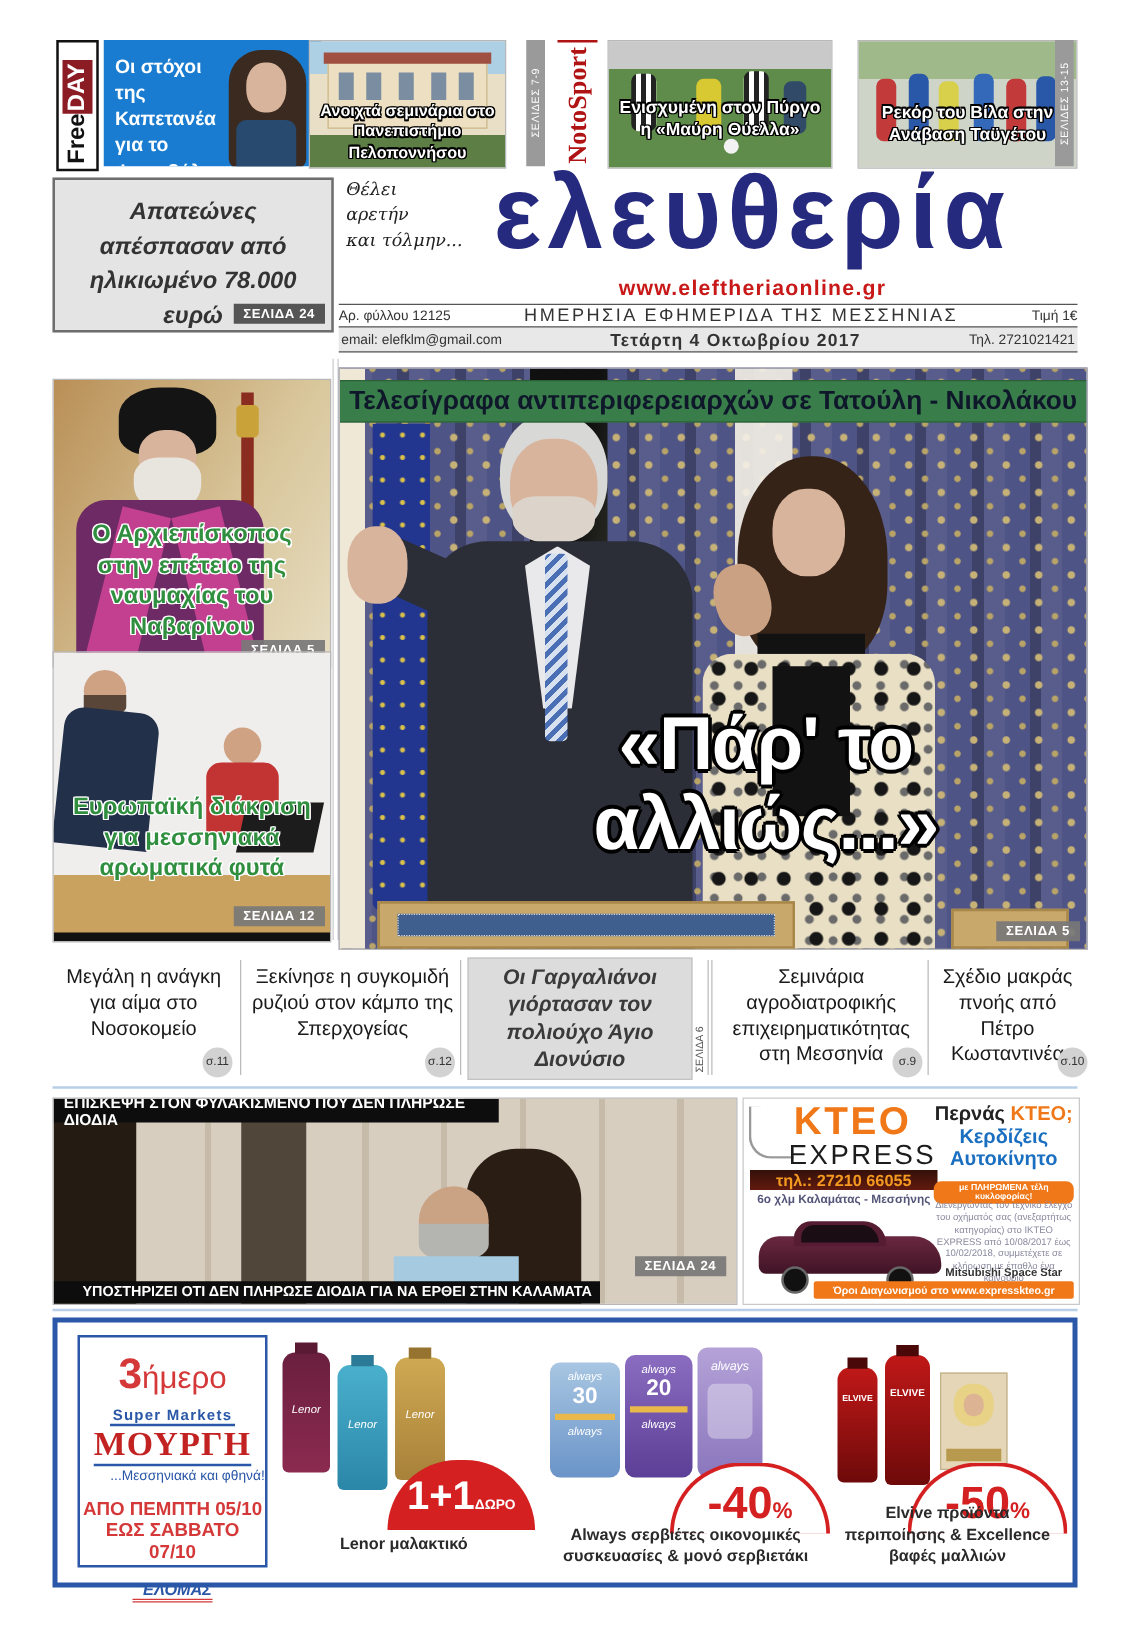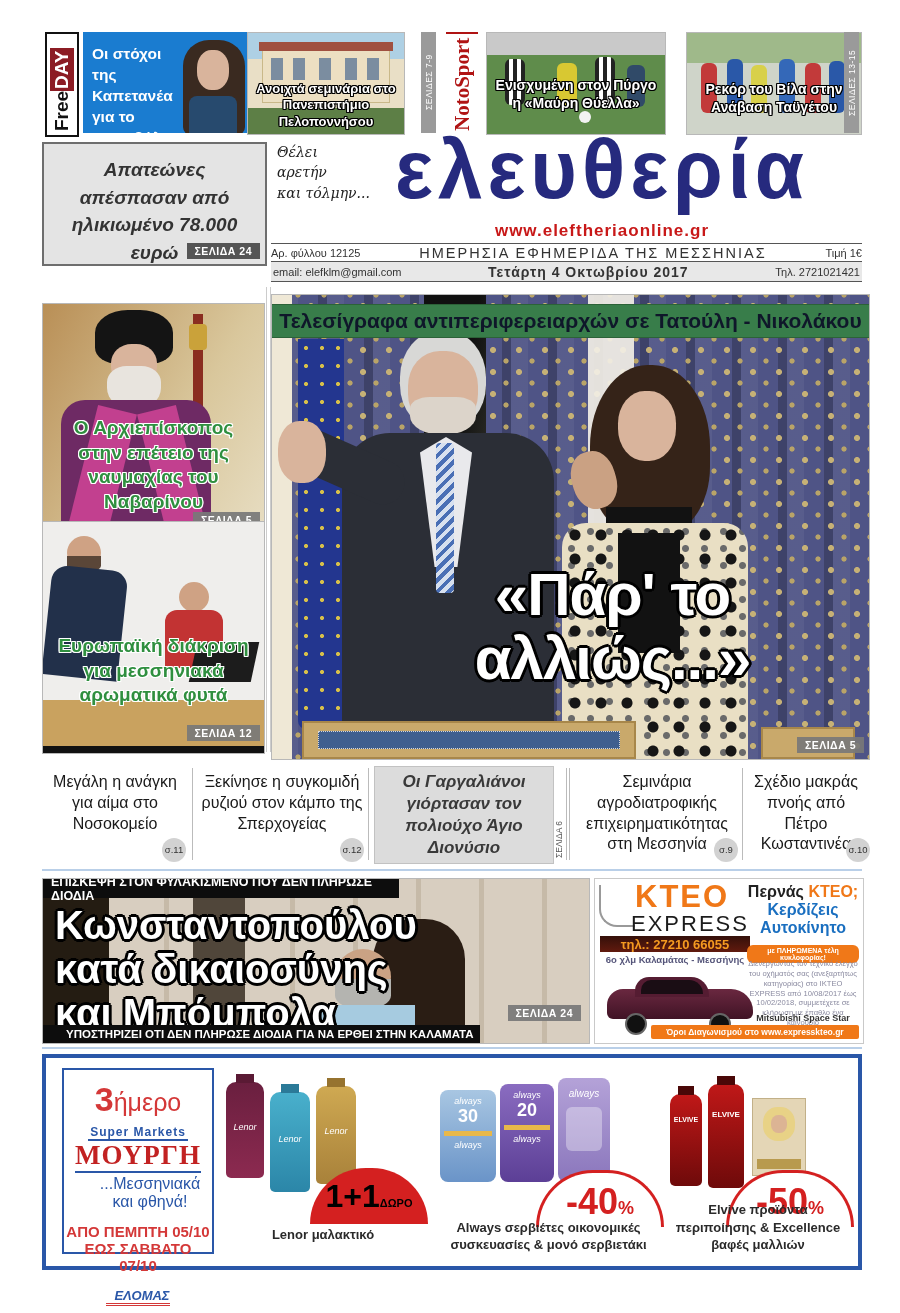--- a/index.html
+++ b/index.html
@@ -74,21 +74,21 @@
   .kteo-phone{position:absolute;left:5px;top:57px;width:150px;height:16px;background:linear-gradient(#34100a,#611a0e);
               color:#f59a20;font-weight:bold;font-size:13px;display:flex;align-items:center;justify-content:center;}
   .kteo-ribbon{position:absolute;left:152px;top:66px;width:112px;background:#f07818;color:#fff;font-weight:bold;
                font-size:7px;text-align:center;border-radius:6px;padding:2px 0;}
   .kteo-terms{position:absolute;left:56px;right:4px;bottom:4px;background:#f07818;color:#fff;font-weight:bold;
               font-size:8.5px;text-align:center;padding:2px 0;border-radius:2px;}
   
   .market{left:42px;top:1054px;width:812px;height:208px;border:4px solid #2a57a8;background:#fff;}
   .mourgi{position:absolute;left:16px;top:10px;width:148px;height:182px;border:2px solid #2a57a8;text-align:center;}
   .offercap{position:absolute;bottom:8px;left:0;right:0;text-align:center;font-size:13px;font-weight:bold;color:#2a2a2a;line-height:1.35;}
-  .halfred{position:absolute;background:#d42020;border-radius:999px 999px 0 0;color:#000000;text-align:center;}
+  .halfred{position:absolute;background:#d42020;border-radius:999px 999px 0 0;color:#ffffff;text-align:center;}
   .halfwhite{position:absolute;background:#fff;border:3px solid #d42020;border-bottom:none;border-radius:999px 999px 0 0;color:#d42020;text-align:center;}
   .bottle{position:absolute;border-radius:10px 10px 5px 5px;}
   .cap{position:absolute;background:#ddd;}
 </style>
 </head>
 <body>
 
 <div class="page">
 
   <div class="abs freeday">
@@ -277,25 +277,20 @@
   <div class="abs bstory photo">
     <div class="abs" style="left:0;top:0;right:0;bottom:0;">
       <div class="abs" style="left:0;top:0;width:66px;height:100%;background:#241c12;"></div>
       <div class="abs" style="left:150px;top:10px;width:52px;height:154px;background:#50463a;"></div>
       <div class="abs" style="left:330px;top:40px;width:92px;height:124px;background:#2a1d14;border-radius:40px 40px 0 0;"></div>
       <div class="abs" style="left:292px;top:70px;width:56px;height:56px;background:#caa284;border-radius:50%;"></div>
       <div class="abs" style="left:292px;top:100px;width:56px;height:30px;background:#b4b4b0;border-radius:0 0 45% 45%;"></div>
       <div class="abs" style="left:272px;top:126px;width:100px;height:38px;background:#a6cbe0;"></div>
     </div>
     <div class="bkicker">ΕΠΙΣΚΕΨΗ ΣΤΟΝ ΦΥΛΑΚΙΣΜΕΝΟ ΠΟΥ ΔΕΝ ΠΛΗΡΩΣΕ ΔΙΟΔΙΑ</div>
-    <div class="bheadline ob2">
-      <div>Κωνσταντοπούλου</div>
-      <div>κατά δικαιοσύνης</div>
-      <div>και Μπόμπολα</div>
-    </div>
     <span class="badge" style="right:8px;bottom:22px;">ΣΕΛΙΔΑ 24</span>
     <div class="bfooter">ΥΠΟΣΤΗΡΙΖΕΙ ΟΤΙ ΔΕΝ ΠΛΗΡΩΣΕ ΔΙΟΔΙΑ ΓΙΑ ΝΑ ΕΡΘΕΙ ΣΤΗΝ ΚΑΛΑΜΑΤΑ</div>
   </div>
 
   <div class="abs kteo">
     <div class="abs" style="left:4px;top:6px;width:34px;height:40px;border-left:2px solid #999;border-bottom:2px solid #999;border-radius:0 0 0 18px;"></div>
     <div class="abs" style="left:40px;top:0px;font-size:31px;font-weight:bold;color:#f07818;letter-spacing:2px;">KTEO</div>
     <div class="abs" style="left:36px;top:32px;font-size:22px;font-weight:normal;color:#1c1c1c;letter-spacing:2px;">EXPRESS</div>
     <div class="kteo-phone">τηλ.: 27210 66055</div>
     <div class="abs" style="left:5px;top:75px;width:150px;text-align:center;font-size:9.5px;font-weight:bold;color:#55557a;">6ο χλμ Καλαμάτας - Μεσσήνης</div>
@@ -320,21 +315,21 @@
   </div>
   <div class="bluebar" style="left:42px;width:820px;top:1047px;"></div>
 
   <div class="abs market">
     <div class="mourgi">
       <div style="margin-top:10px;">
         <span style="color:#d43838;font-size:34px;font-weight:bold;">3</span><span style="color:#d43838;font-size:25px;">ήμερο</span>
       </div>
       <div style="margin-top:6px;color:#2a57a8;font-weight:bold;font-size:12px;letter-spacing:1px;border-bottom:2px solid #2a57a8;display:inline-block;padding:0 2px;">Super Markets</div>
       <div style="font-family:'Liberation Serif',serif;color:#c22222;font-weight:bold;font-size:27px;letter-spacing:1px;border-bottom:2px solid #2a57a8;display:inline-block;line-height:1.1;">ΜΟΥΡΓΗ</div>
-      <div style="color:#2a57a8;font-size:16px;margin-top:2px;padding-left:24px;">...Μεσσηνιακά και φθηνά!</div>
+      <div style="color:#2a57a8;font-size:11px;margin-top:2px;padding-left:24px;">...Μεσσηνιακά και φθηνά!</div>
       <div style="color:#d43838;font-weight:bold;font-size:15px;margin-top:12px;">ΑΠΟ ΠΕΜΠΤΗ 05/10</div>
       <div style="color:#d43838;font-weight:bold;font-size:15px;">ΕΩΣ ΣΑΒΒΑΤΟ 07/10</div>
       <div style="color:#2a57a8;font-weight:bold;font-style:italic;font-size:13px;margin-top:14px;text-align:left;padding-left:8px;border-bottom:3px double #d43838;display:inline-block;">ΕΛΟΜΑΣ</div>
     </div>
 
     <div class="abs" style="left:172px;top:6px;width:210px;height:194px;">
       <div class="bottle" style="left:8px;top:18px;width:38px;height:96px;background:linear-gradient(#6a1f3f,#8c2a50);">
         <div class="cap" style="left:10px;top:-8px;width:18px;height:9px;background:#5a1a34;"></div>
         <div style="color:#fff;font-style:italic;font-size:9px;text-align:center;margin-top:40px;">Lenor</div>
       </div>

